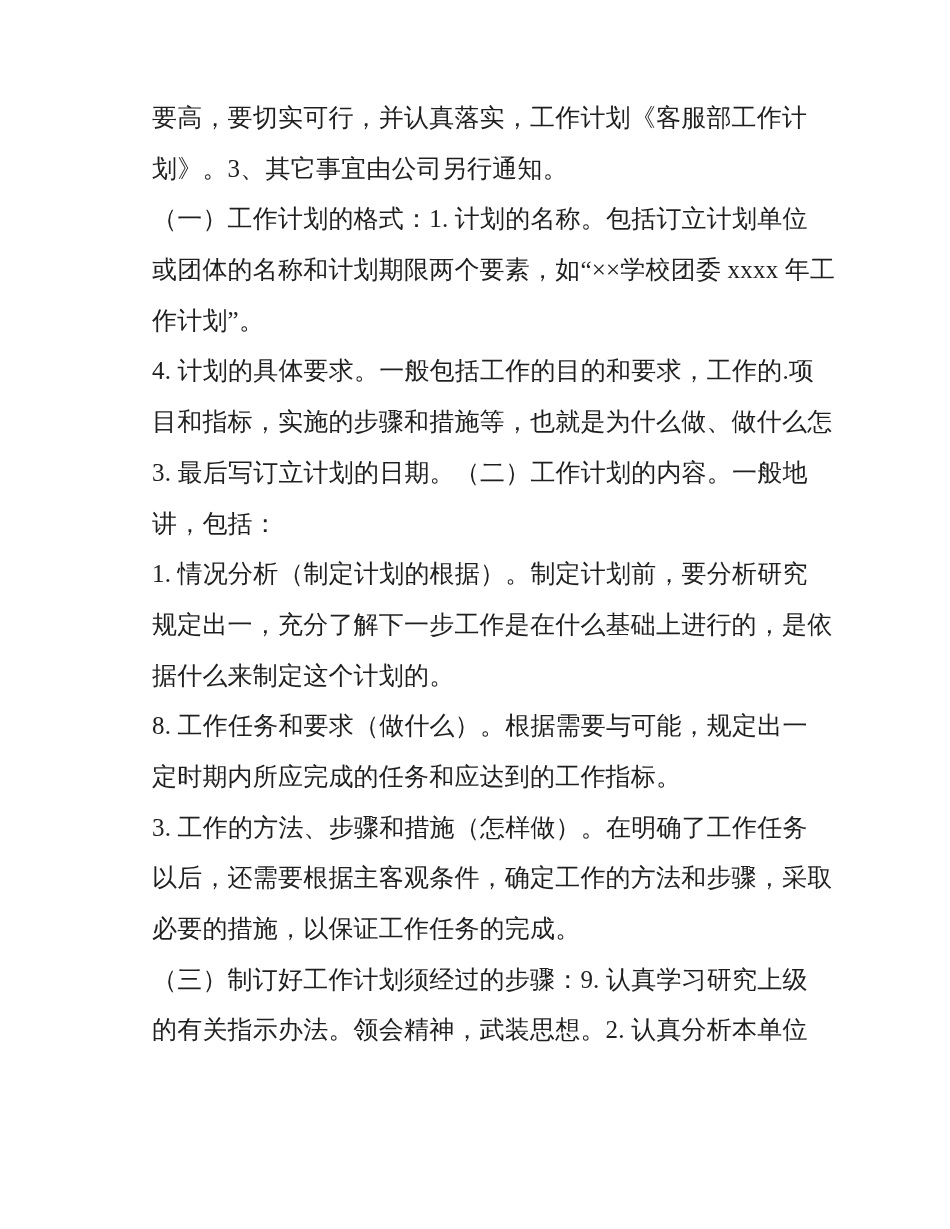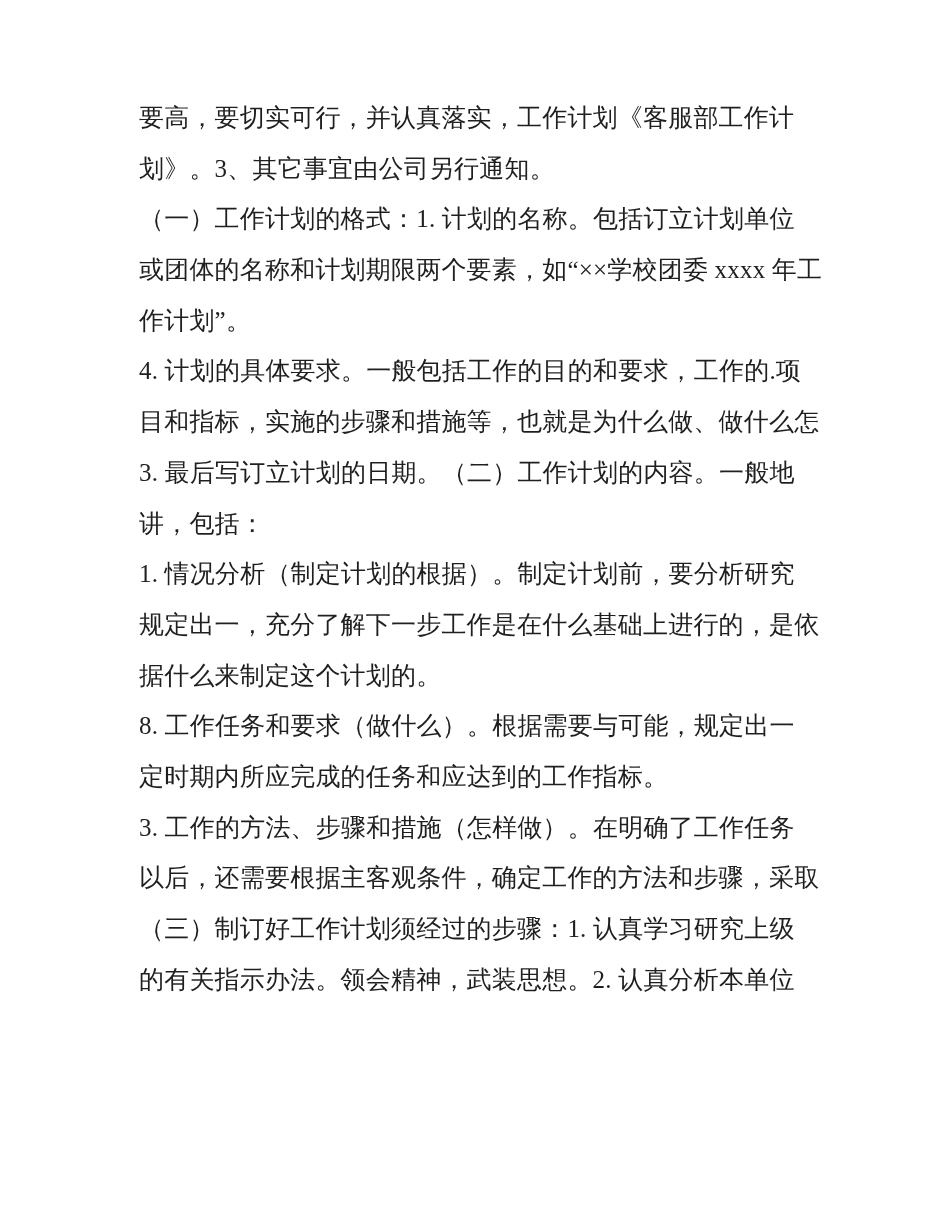--- a/index.html
+++ b/index.html
@@ -10,21 +10,21 @@
   .page {
     position: relative;
     width: 950px;
     height: 1229px;
     background: #ffffff;
     overflow: hidden;
     font-family: "Liberation Serif", "DejaVu Serif", serif;
   }
   .text-block {
     position: absolute;
-    left: 139px;
+    left: 152px;
     top: 93px;
     width: 720px;
     color: #1f1f1f;
     font-size: 25px;
     line-height: 50.7px;
     letter-spacing: 0.2px;
   }
   .doc-line {
     white-space: pre;
     height: 50.7px;
@@ -45,16 +45,17 @@
     <div class="doc-line">目和指标，实施的步骤和措施等，也就是为什么做、做什么怎</div>
     <div class="doc-line">3. 最后写订立计划的日期。（二）工作计划的内容。一般地</div>
     <div class="doc-line">讲，包括：</div>
     <div class="doc-line">1. 情况分析（制定计划的根据）。制定计划前，要分析研究</div>
     <div class="doc-line">规定出一，充分了解下一步工作是在什么基础上进行的，是依</div>
     <div class="doc-line">据什么来制定这个计划的。</div>
     <div class="doc-line">8. 工作任务和要求（做什么）。根据需要与可能，规定出一</div>
     <div class="doc-line">定时期内所应完成的任务和应达到的工作指标。</div>
     <div class="doc-line">3. 工作的方法、步骤和措施（怎样做）。在明确了工作任务</div>
     <div class="doc-line">以后，还需要根据主客观条件，确定工作的方法和步骤，采取</div>
-    <div class="doc-line">（三）制订好工作计划须经过的步骤：1. 认真学习研究上级</div>
+    <div class="doc-line">必要的措施，以保证工作任务的完成。</div>
+    <div class="doc-line">（三）制订好工作计划须经过的步骤：9. 认真学习研究上级</div>
     <div class="doc-line">的有关指示办法。领会精神，武装思想。2. 认真分析本单位</div>
   </div>
 </div>
 
 </body></html>

